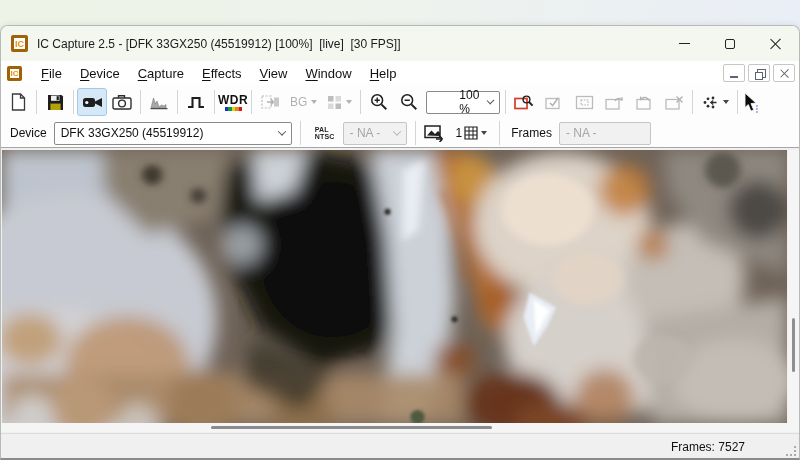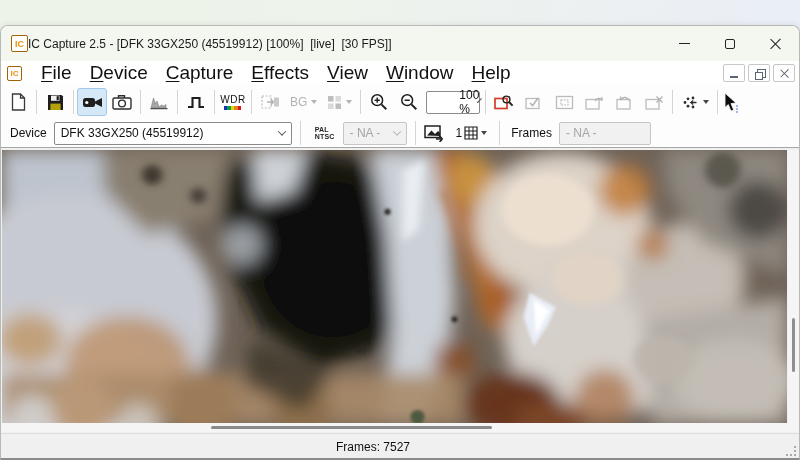--- a/index.html
+++ b/index.html
@@ -7,74 +7,74 @@
     font-family:"Liberation Sans", sans-serif; }
   body { background:linear-gradient(100deg,#edf3e6 0%,#eef3ec 40%,#e9edf8 100%); position:relative; }
 
   .window { position:absolute; left:0; top:25px; width:800px; height:435px;
     background:#fff; border:1px solid #b6bab6; border-bottom:2px solid #8a8a8a;
     border-radius:8px 8px 0 0; overflow:hidden;
     box-shadow:0 2px 8px rgba(0,0,0,.15); }
 
   
   .titlebar { height:35px; background:#f3f7f0; display:flex; align-items:center; padding-left:10px; }
-  .app-icon { width:17px; height:17px; background:#fdfdfd; border:1px solid #a16207;
+  .app-icon { width:17px; height:17px; background:#fdfdfd; border:3px solid #a16207;
     border-radius:2px; display:flex; align-items:center; justify-content:center;
     font-size:9px; font-weight:bold; color:#e8930c; flex:0 0 auto;
     box-shadow:0 0 0 1px #fff inset; }
-  .title-text { font-size:12px; color:#1b1b1b; white-space:pre; flex:1 1 auto;
+  .title-text { font-size:12px; color:#1b1b1b; margin-left:9px; white-space:pre; flex:1 1 auto;
     overflow:hidden; }
   .win-controls { display:flex; height:35px; flex:0 0 auto; }
   .win-btn { width:46px; height:35px; display:flex; align-items:center; justify-content:center; }
   .glyph-min { width:11px; height:1px; background:#222; }
   .glyph-max { width:10px; height:10px; border:1.2px solid #222; border-radius:2px; }
   .glyph-close { position:relative; width:12px; height:12px; }
   .glyph-close:before,.glyph-close:after { content:""; position:absolute; left:5px; top:-1px;
     width:1.3px; height:14px; background:#222; }
   .glyph-close:before { transform:rotate(45deg); }
   .glyph-close:after { transform:rotate(-45deg); }
 
   
   .menubar { height:24px; background:#fff; display:flex; align-items:center; padding:0 4px 0 6px; }
   .menu-appicon { width:15px; height:15px; font-size:8px; margin-right:10px; }
-  .menu-item { font-size:19px; color:#111; padding:2px 9px; cursor:default; }
+  .menu-item { font-size:13px; color:#111; padding:2px 9px; cursor:default; }
   .menu-item u { text-decoration:underline; text-underline-offset:2px; }
   .menubar .spacer { flex:1; }
   .mdi-btn { width:22px; height:18px; border:1px solid #c7c7c7; border-radius:2px;
     margin-left:3px; display:flex; align-items:center; justify-content:center; color:#5a6472; }
   .mdi-min { width:8px; height:2px; background:#5a6472; margin-top:8px; }
   .mdi-restore { position:relative; width:9px; height:9px; }
   .mdi-restore:before { content:""; position:absolute; left:2px; top:0; width:7px; height:7px; border:1.2px solid #5a6472; }
   .mdi-restore:after { content:""; position:absolute; left:0; top:3px; width:6px; height:6px; border:1.2px solid #5a6472; background:#fff; }
   .mdi-x { position:relative; width:9px; height:9px; }
   .mdi-x:before,.mdi-x:after { content:""; position:absolute; left:4px; top:-1px; width:1.4px; height:11px; background:#5a6472; }
   .mdi-x:before { transform:rotate(45deg); } .mdi-x:after { transform:rotate(-45deg); }
 
   
   .toolbar { height:34px; background:#fdfdfd; display:flex; align-items:center; padding:0 2px; }
   .tb { width:30px; height:28px; display:flex; align-items:center; justify-content:center;
     border:1px solid transparent; border-radius:3px; flex:0 0 auto; }
   .tb.active { background:#d5e8f8; border-color:#a3c8e8; }
   .tb-wide { width:auto; padding:0 4px; }
   .sep { width:1px; height:24px; background:#d4d4d4; margin:0 3px; flex:0 0 auto; }
   .wdr-box { display:flex; flex-direction:column; align-items:center; line-height:1; }
-  .wdr-text { font-size:10px; font-weight:normal; color:#111; letter-spacing:.5px; }
+  .wdr-text { font-size:12px; font-weight:bold; color:#111; letter-spacing:.5px; }
   .wdr-bar { width:17px; height:4px; margin-top:1px;
     background:linear-gradient(90deg,#1530c8 0 20%,#0f9e3c 20% 40%,#e4d513 40% 60%,#e8821a 60% 80%,#d41a1a 80% 100%); }
   .gray-label { font-size:12px; color:#b2b2b2; margin-right:4px; }
   .tri { width:0; height:0; border-left:3.5px solid transparent; border-right:3.5px solid transparent;
     border-top:4px solid #444; }
   .tri.gray { border-top-color:#b2b2b2; }
   .combo { height:23px; background:#fff; border:1px solid #8a8a8a; border-radius:2px;
     display:flex; align-items:center; padding:0 6px; font-size:12px; color:#111; }
   .combo .chev { margin-left:auto; width:6px; height:6px; border-right:1.4px solid #555;
     border-bottom:1.4px solid #555; transform:rotate(45deg) translate(-1px,-1px); }
   .combo.disabled { background:#f1f1f1; color:#a5a5a5; border-color:#c5c5c5; }
   .combo.disabled .chev { border-color:#b5b5b5; }
-  .zoom-combo { width:54px; margin:0 2px;padding-left:32px; }
+  .zoom-combo { width:74px; margin:0 2px;padding-left:32px; }
   .cursor-wrap { margin-left:2px; flex:0 0 auto; }
 
   
   .devicebar { height:28px; background:#fdfdfd; display:flex; align-items:center; padding:0 6px; }
   .bar-label { font-size:12px; color:#111; margin:0 7px 0 3px; }
   .device-combo { width:238px; }
   .palntsc { display:flex; flex-direction:column; align-items:flex-start; line-height:1;
     margin:0 8px 0 6px; }
   .palntsc span { font-size:7px; font-weight:bold; color:#222; letter-spacing:.2px; }
   .na-combo { width:64px; }
@@ -88,21 +88,21 @@
     background:#f0f0f0; border-top:1px solid #a6a6a6; }
   .image-area { position:absolute; left:1px; top:2px; width:785px; height:274px; overflow:hidden; background:#555; }
   .image-area svg { display:block; width:100%; height:100%; }
   .vscroll { position:absolute; right:0; top:2px; width:11px; height:274px; background:#f5f5f5; }
   .vthumb { position:absolute; left:4px; top:168px; width:3px; height:54px; background:#8f8f8f; border-radius:2px; }
   .hscroll { position:absolute; left:0; bottom:1px; width:798px; height:9px; background:#f5f5f5; }
   .hthumb { position:absolute; left:210px; top:3px; width:281px; height:3px; background:#8a8a8a; border-radius:2px; }
 
   
   .statusbar { position:absolute; left:0; top:407px; width:798px; height:26px; background:#f0f0f0;
-    border-top:1px solid #dcdcdc; display:flex; align-items:center; justify-content:center; }
+    border-top:1px solid #dcdcdc; display:flex; align-items:center; justify-content:flex-end; }
   .frames { font-size:12px; color:#111; margin-right:54px; }
   .grip { position:absolute; right:3px; bottom:3px; width:10px; height:10px; }
   .grip i { position:absolute; width:2px; height:2px; background:#a9a9a9; }
   .grip i:nth-child(1){ right:0; bottom:0; } .grip i:nth-child(2){ right:4px; bottom:0; }
   .grip i:nth-child(3){ right:0; bottom:4px; } .grip i:nth-child(4){ right:8px; bottom:0; }
   .grip i:nth-child(5){ right:0; bottom:8px; }
 
   svg.icon { display:block; }
 </style>
 </head>

